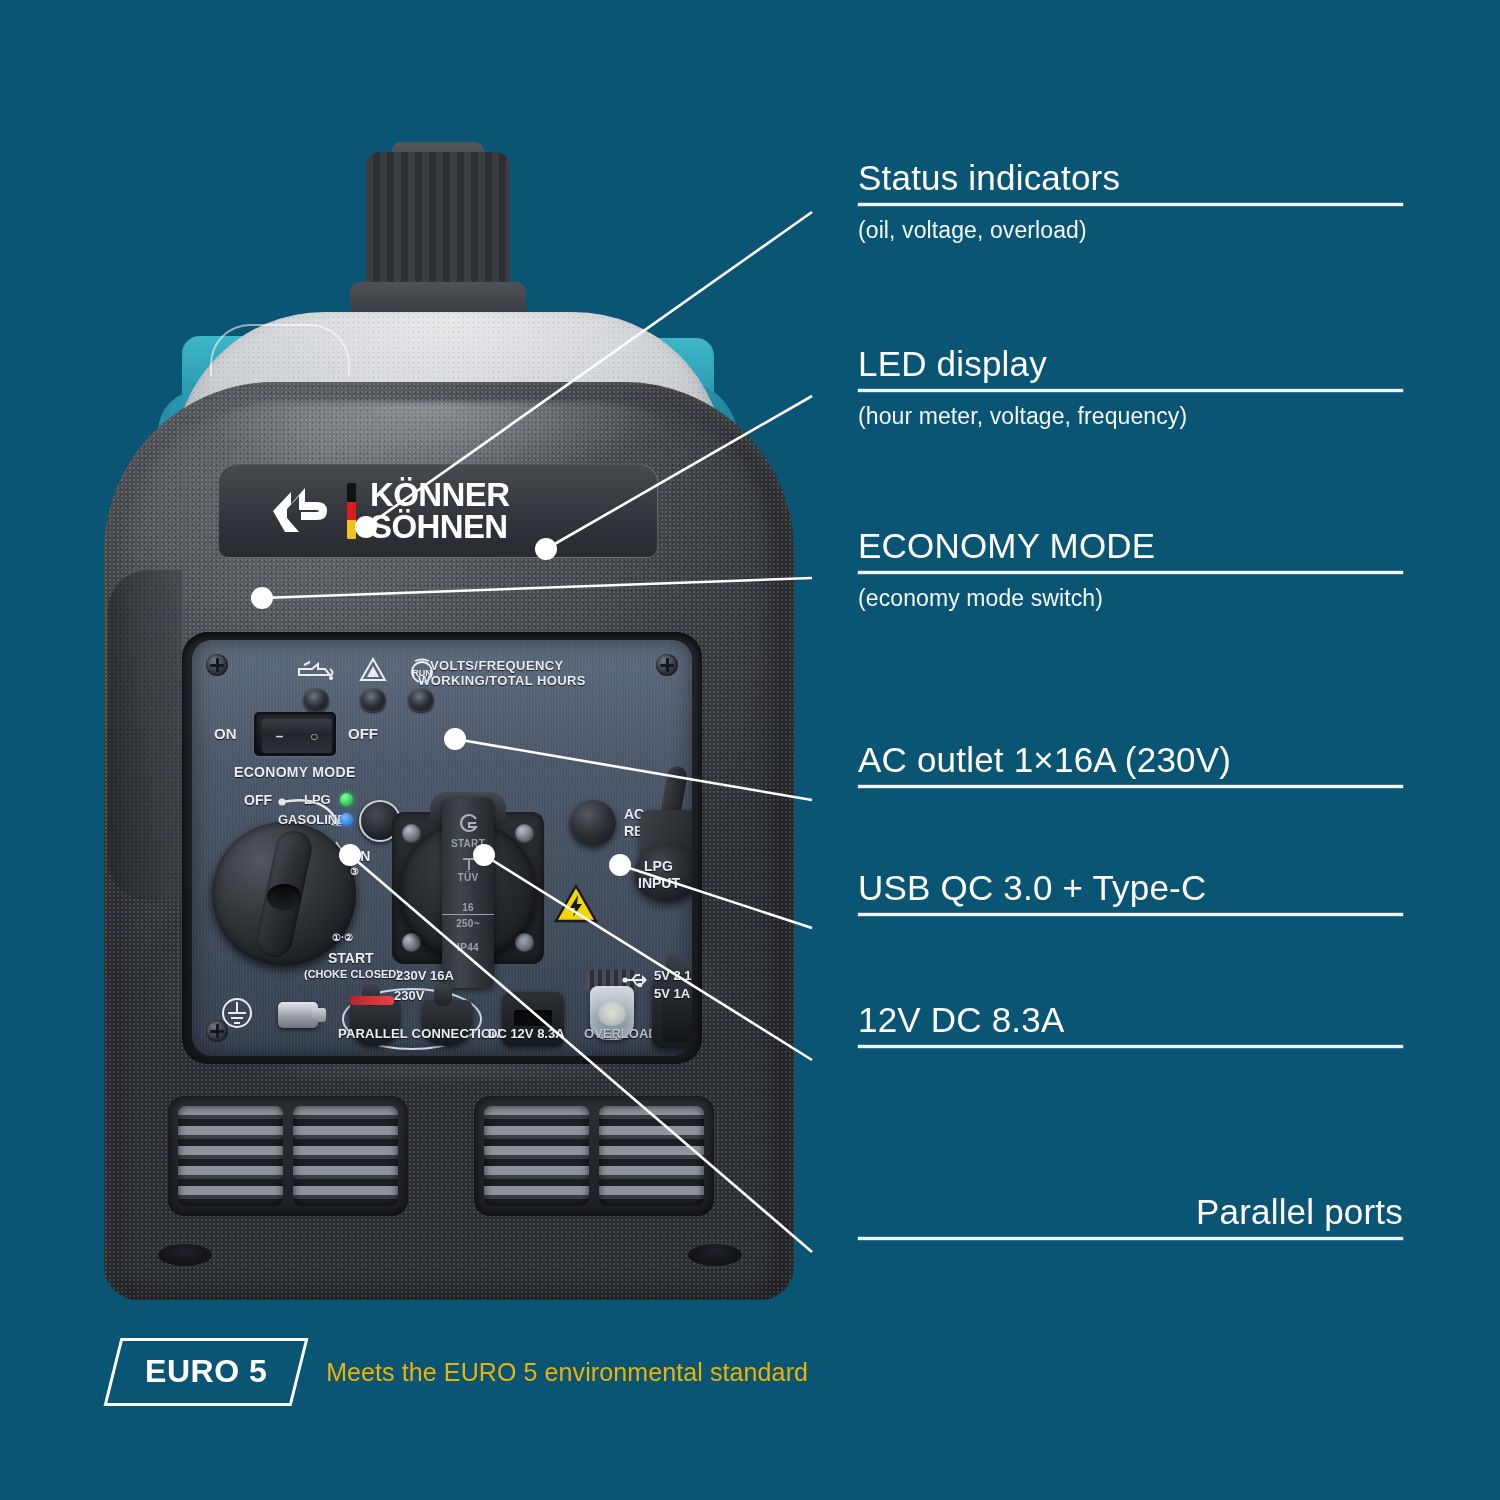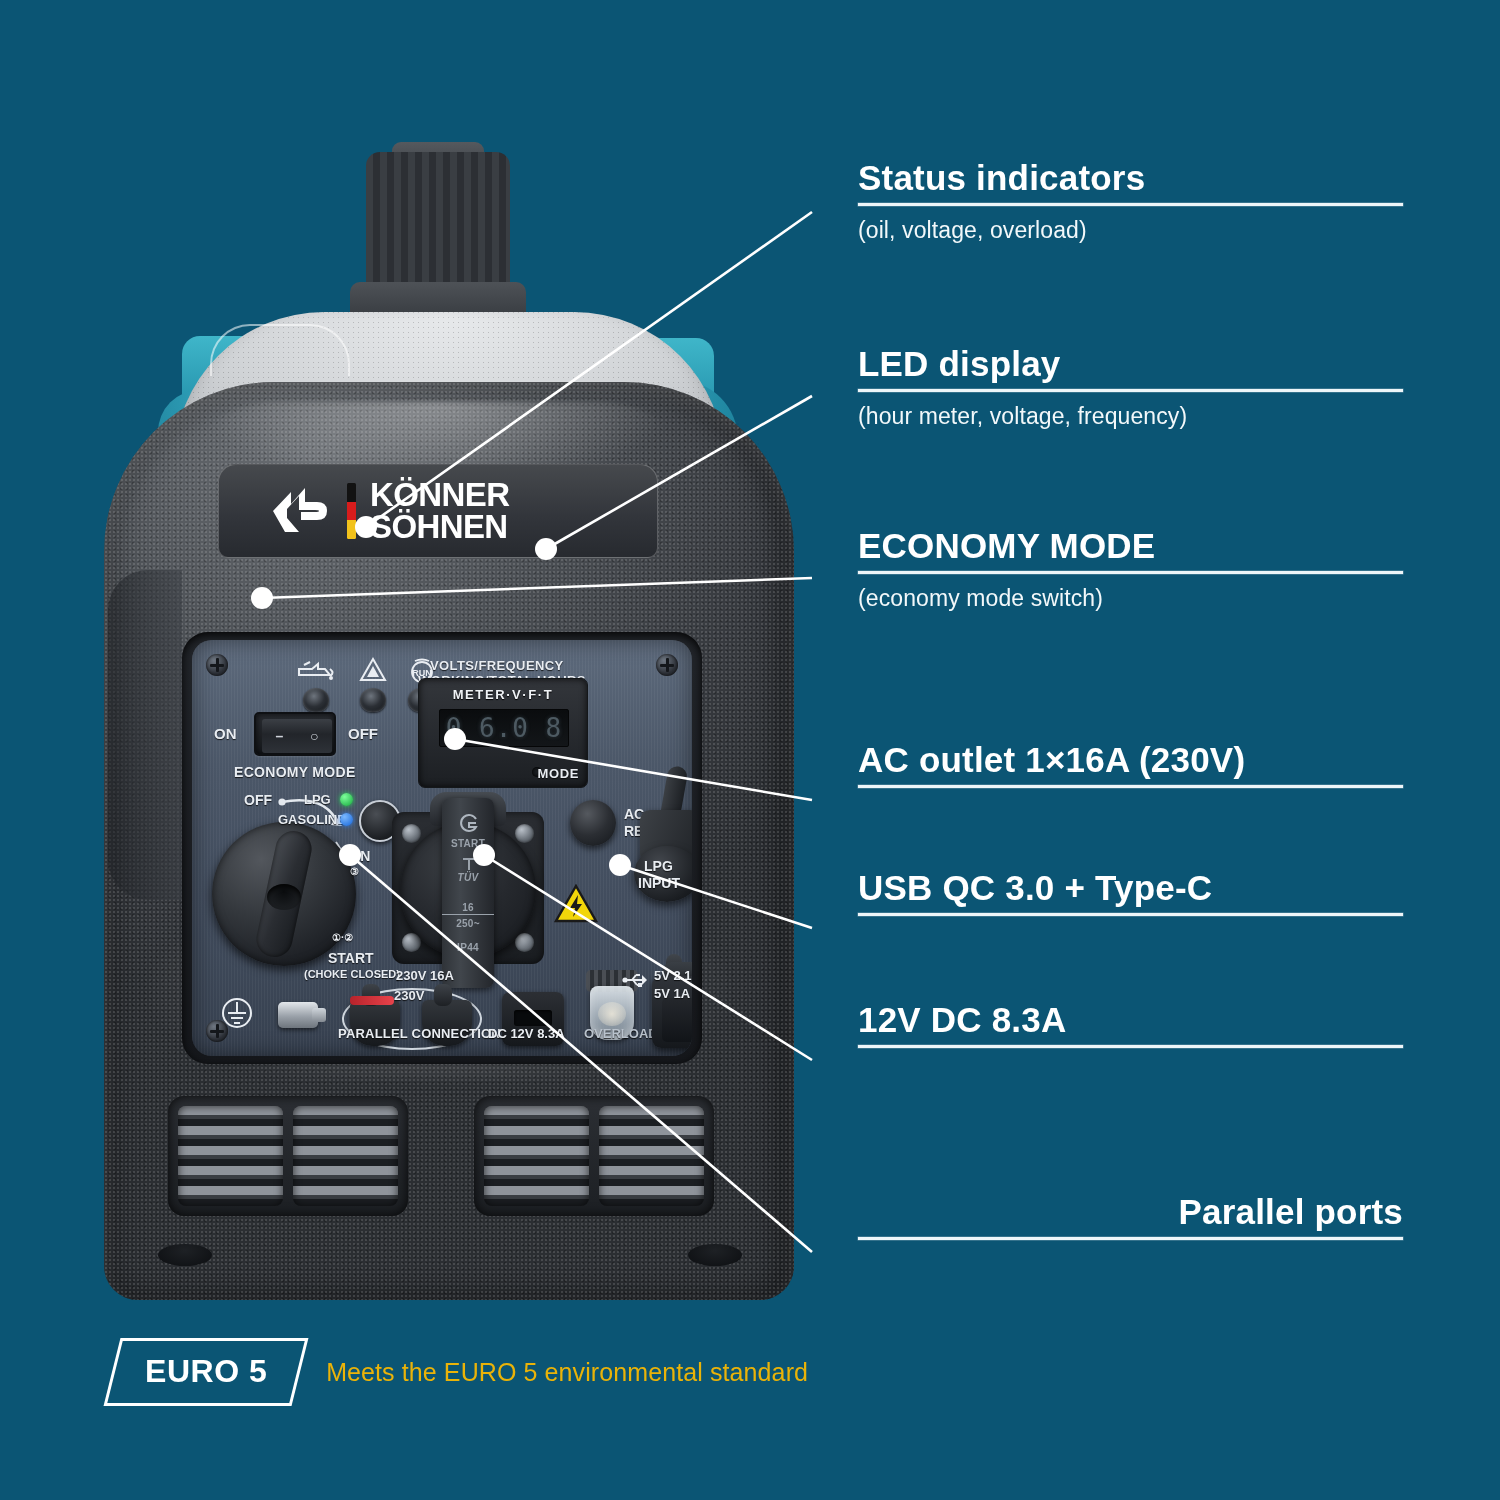--- a/index.html
+++ b/index.html
@@ -8,21 +8,21 @@
   body {
     background:#0b5574;
     font-family:"Liberation Sans", sans-serif;
     position:relative;
   }
   #stage { position:absolute; inset:0; }
 
   
   .callout { position:absolute; left:858px; width:545px; }
   .callout .ttl {
-    color:#ffffff; font-size:35px; font-weight:700; line-height:1.12;
+    color:#ffffff; font-size:35px; font-weight:400; line-height:1.12;
     letter-spacing:.2px; white-space:nowrap;
   }
   .callout .rule {
     margin-top:6px; height:3px; background:#eef6f9; width:545px;
     box-shadow:0 0 0 .5px rgba(255,255,255,.35);
   }
   .callout .sub {
     color:#f2f8fa; font-size:23px; font-weight:400; margin-top:11px;
     white-space:nowrap; letter-spacing:.1px;
   }
@@ -532,28 +532,20 @@
         <text x="16" y="19" font-size="9" font-family="Liberation Sans, sans-serif" font-weight="bold" fill="#e9edf2" text-anchor="middle">RUN</text>
       </svg>
 
       <div class="lamp" style="left:111px; top:48px;"></div>
       <div class="lamp" style="left:168px; top:48px;"></div>
       <div class="lamp" style="left:216px; top:48px;"></div>
 
       <div class="pt" style="left:238px; top:18px; font-size:13px; letter-spacing:.4px;">VOLTS/FREQUENCY</div>
       <div class="pt" style="left:226px; top:33px; font-size:13px; letter-spacing:.4px;">WORKING/TOTAL HOURS</div>
 
-      <div id="meter">
-        <div id="meterLbl">METER·V·F·T</div>
-        <div id="lcd">
-          <span>0 6.0 8</span>
-        </div>
-        <div id="modeDot"></div>
-        <div class="pt" style="right:8px; bottom:6px; font-size:13px; letter-spacing:.6px;">MODE</div>
-      </div>
 
       <div class="pt" style="left:22px; top:85px; font-size:15px;">ON</div>
       <div id="ecoSw">
         <div id="ecoSwInner">
           <span>–</span>
           <span>○</span>
         </div>
       </div>
       <div class="pt" style="left:156px; top:85px; font-size:15px;">OFF</div>
       <div class="pt" style="left:42px; top:124px; font-size:14px; letter-spacing:.3px;">ECONOMY MODE</div>
@@ -593,21 +585,21 @@
       <div id="acOut"></div>
       <div id="acLidTab"></div>
       <div id="acLid">
         <svg style="position:absolute;left:16px;top:14px;" width="22" height="22" viewBox="0 0 22 22">
           <path d="M18 7 a8 8 0 1 0 0 8 l-7 0 l0 -4 l7 0" fill="none" stroke="#aeb6bf" stroke-width="2"></path>
         </svg>
         <div class="acLidTxt" style="top:40px;">START</div>
         <svg style="position:absolute;left:17px;top:58px;" width="20" height="18" viewBox="0 0 20 18">
           <path d="M4 3 L16 3 M10 3 L10 14" stroke="#9aa2ab" stroke-width="2" fill="none"></path>
         </svg>
-        <div class="acLidTxt" style="top:74px;font-style:italic;">TÜV</div>
+        <div class="acLidTxt" style="top:74px;">TÜV</div>
         <div class="acLidTxt" style="top:104px; border-bottom:1.5px solid #9aa2ab; padding-bottom:1px;">16</div>
         <div class="acLidTxt" style="top:120px;">250~</div>
         <div class="acLidTxt" style="top:144px;">IP44</div>
       </div>
       <div class="pt" style="left:204px; top:328px; font-size:13px;">230V 16A</div>
 
       <div id="acReset"></div>
       <div class="pt" style="left:432px; top:166px; font-size:14px;">AC</div>
       <div class="pt" style="left:432px; top:183px; font-size:14px;">RESET</div>
 

